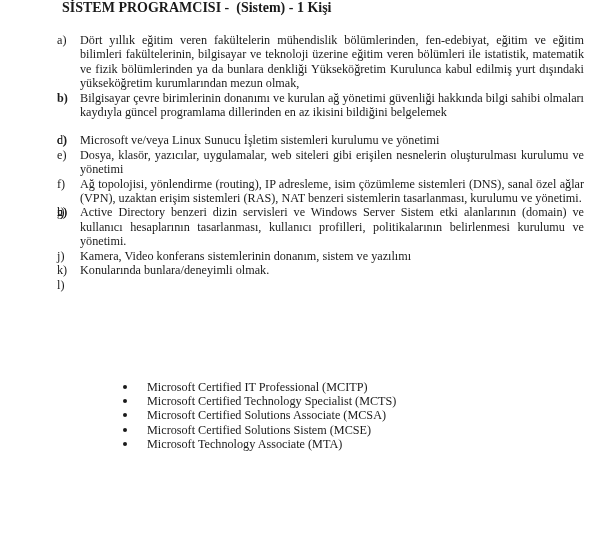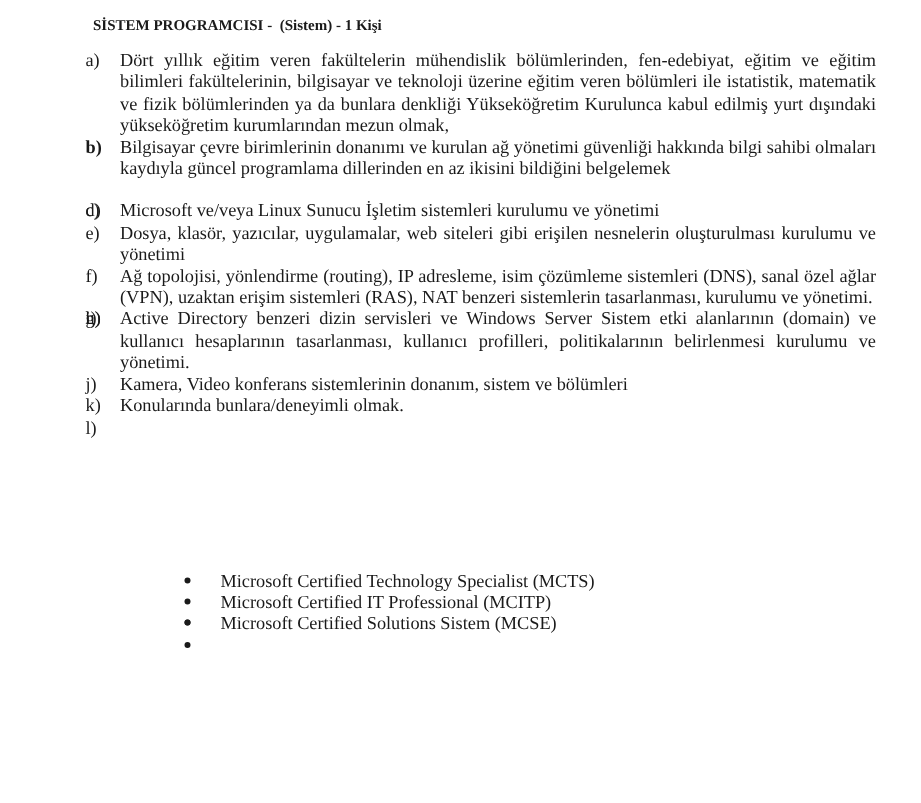--- a/index.html
+++ b/index.html
@@ -1,18 +1,18 @@
 <!DOCTYPE html>
 <html><head>
 <meta charset="utf-8">
 <style>
   html, body { margin:0; padding:0; background:#ffffff; }
   body { width:614px; height:535px; overflow:hidden; position:relative;
          font-family:"Liberation Serif", serif; color:#1a1a1a; }
-  .title { position:absolute; left:62px; top:12px; font-weight:bold; font-size:10px; white-space:pre; }
+  .title { position:absolute; left:62px; top:0; font-weight:bold; font-size:14px; white-space:pre; }
   .list { position:absolute; left:57px; top:33px; width:527px; margin:0; padding:0; list-style:none; }
   .item { position:relative; padding-left:23px; font-size:12.2px; line-height:14.4px; text-align:justify; }
   .item .m { position:absolute; left:0; top:0; }
   .item.bold-m .m { font-weight:bold; }
   .gap { height:14px; }
   .bullets { position:absolute; left:120px; top:380px; margin:0; padding:0; list-style:none; }
   .bullets li { position:relative; padding-left:27px; font-size:12.2px; line-height:14.2px; }
   .bullets li .dot { position:absolute; left:3px; top:5px; width:4px; height:4px; border-radius:50%; background:#1a1a1a; }
 </style>
 </head>
@@ -24,24 +24,24 @@
   <li class="item"><span class="m">a)</span><span>Dört yıllık eğitim veren fakültelerin mühendislik bölümlerinden, fen-edebiyat, eğitim ve eğitim bilimleri fakültelerinin, bilgisayar ve teknoloji üzerine eğitim veren bölümleri ile istatistik, matematik ve fizik bölümlerinden ya da bunlara denkliği Yükseköğretim Kurulunca kabul edilmiş yurt dışındaki yükseköğretim kurumlarından mezun olmak,</span></li>
   <li class="item bold-m"><span class="m">b)</span><span>Bilgisayar çevre birimlerinin donanımı ve kurulan ağ yönetimi güvenliği hakkında bilgi sahibi olmaları kaydıyla güncel programlama dillerinden en az ikisini bildiğini belgelemek</span></li>
   <li class="gap"></li>
   <li class="item"><span class="m">c)</span></li>
   <li class="item"><span class="m">d)</span><span>Microsoft ve/veya Linux Sunucu İşletim sistemleri kurulumu ve yönetimi</span></li>
   <li class="item"><span class="m">e)</span><span>Dosya, klasör, yazıcılar, uygulamalar, web siteleri gibi erişilen nesnelerin oluşturulması kurulumu ve yönetimi</span></li>
   <li class="item"><span class="m">f)</span><span>Ağ topolojisi, yönlendirme (routing), IP adresleme, isim çözümleme sistemleri (DNS), sanal özel ağlar (VPN), uzaktan erişim sistemleri (RAS), NAT benzeri sistemlerin tasarlanması, kurulumu ve yönetimi.</span></li>
   <li class="item"><span class="m">g)</span></li>
   <li class="item"><span class="m">h)</span></li>
   <li class="item"><span class="m">i)</span><span>Active Directory benzeri dizin servisleri ve Windows Server Sistem etki alanlarının (domain) ve kullanıcı hesaplarının tasarlanması, kullanıcı profilleri, politikalarının belirlenmesi kurulumu ve yönetimi.</span></li>
-  <li class="item"><span class="m">j)</span><span>Kamera, Video konferans sistemlerinin donanım, sistem ve bölümleri</span></li>
+  <li class="item"><span class="m">j)</span><span>Kamera, Video konferans sistemlerinin donanım, sistem ve yazılımı</span></li>
   <li class="item"><span class="m">k)</span><span>Konularında bunlara/deneyimli olmak.</span></li>
   <li class="item"><span class="m">l)</span></li>
 </ul>
 
 <ul class="bullets">
+  <li><span class="dot"></span><span>Microsoft Certified IT Professional (MCITP)</span></li>
   <li><span class="dot"></span><span>Microsoft Certified Technology Specialist (MCTS)</span></li>
-  <li><span class="dot"></span><span>Microsoft Certified IT Professional (MCITP)</span></li>
-  <li><span class="dot"></span></li>
+  <li><span class="dot"></span><span>Microsoft Certified Solutions Associate (MCSA)</span></li>
   <li><span class="dot"></span><span>Microsoft Certified Solutions Sistem (MCSE)</span></li>
-  <li><span class="dot"></span></li>
+  <li><span class="dot"></span><span>Microsoft Technology Associate (MTA)</span></li>
 </ul>
 
 </body></html>

